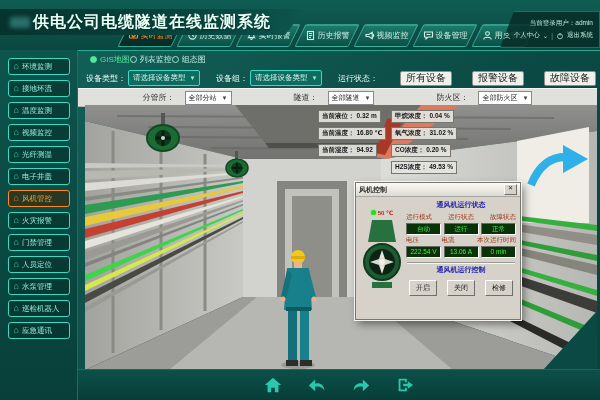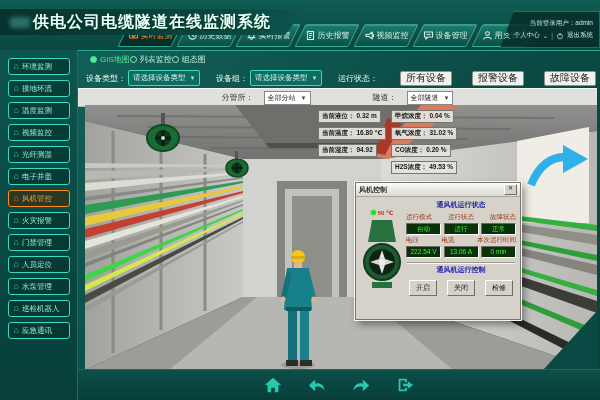--- a/index.html
+++ b/index.html
@@ -304,20 +304,27 @@
         <span>分管所：</span>
         <span class="f-select">
             <span>全部分站</span>
             <span class="chev">▼</span>
           </span>
       </span>
       <span class="f-group">
         <span>隧道：</span>
         <span class="f-select">
             <span>全部隧道</span>
+            <span class="chev">▼</span>
+          </span>
+      </span>
+      <span class="f-group">
+        <span>防火区：</span>
+        <span class="f-select">
+            <span>全部防火区</span>
             <span class="chev">▼</span>
           </span>
       </span>
     </div>
 
     <div class="viewport">
       <svg class="scene" viewBox="0 0 512 265" preserveAspectRatio="none">
         <defs>
           <linearGradient id="ceil" x1="0" y1="0" x2="0" y2="1">
               <stop offset="0" stop-color="#90908e"></stop>

